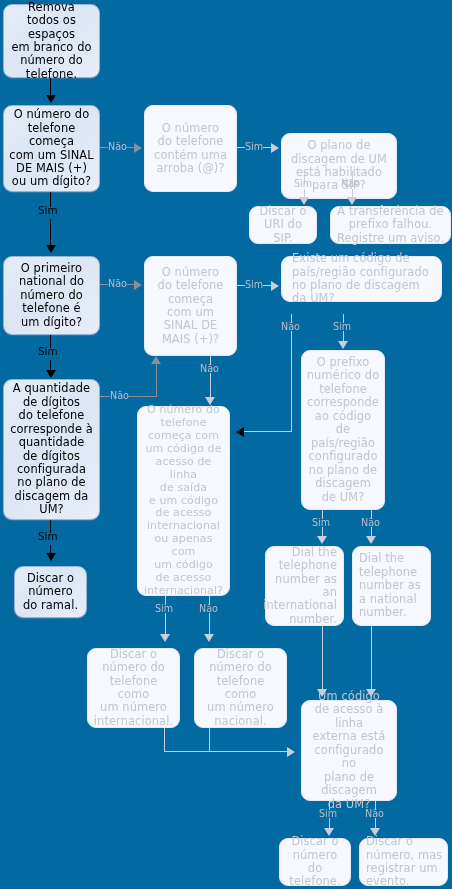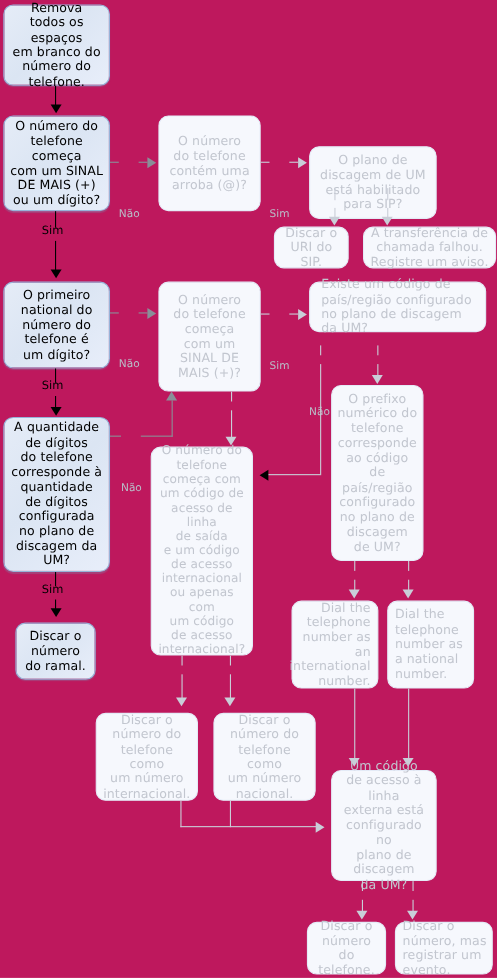--- a/index.html
+++ b/index.html
@@ -8,21 +8,21 @@
     padding: 0;
     background: #ffffff;
   }
   body {
     font-family: "DejaVu Sans", sans-serif;
   }
   #canvas {
     position: relative;
     width: 452px;
     height: 889px;
-    background: #be185d;
+    background: #0369a1;
     overflow: hidden;
     text-decoration: underline;
   }
 
   
   .node {
     position: absolute;
     box-sizing: border-box;
     border-radius: 9px;
     display: flex;
@@ -52,21 +52,21 @@
   .node.faded.tiny { font-size: 11px; }
 
   
   .elabel {
     position: absolute;
     font-size: 9.6px;
     line-height: 1;
     white-space: nowrap;
   }
   .elabel.active { color: #000000; font-size: 10.4px; }
-  .elabel.faded  { color: #b9bec8; margin-top: 48px; }
+  .elabel.faded  { color: #b9bec8; }
 
   
   .ln { position: absolute; }
   .ln.v { width: 0; border-left-width: 1.4px; border-left-style: solid; }
   .ln.h { height: 0; border-top-width: 1.4px; border-top-style: solid; }
   .ln.dark  { border-color: #000000; }
   .ln.grey  { border-color: #8a8f98; }
   .ln.light { border-color: #c9ced8; }
 
   .arw { position: absolute; width: 0; height: 0; }
@@ -128,21 +128,21 @@
 
   <div class="ln v light" style="left:352px; top:171px; height:11px;"></div>
   <div class="elabel faded" style="left:341px; top:179px;">Não</div>
   <div class="ln v light" style="left:352px; top:189px; height:10px;"></div>
   <div class="arw down light" style="left:347px; top:197px;"></div>
 
   <div class="node faded" style="left:249px; top:206px; width:68px; height:38px;">Discar o
 URI do SIP.</div>
 
   <div class="node faded" style="left:330px; top:206px; width:121px; height:38px;">A transferência de
-chamada falhou.
+prefixo falhou.
 Registre um aviso.</div>
 
   <div class="ln v dark" style="left:50px; top:192px; height:15px;"></div>
   <div class="elabel active" style="left:38px; top:205px;">Sim</div>
   <div class="ln v dark" style="left:50px; top:219px; height:28px;"></div>
   <div class="arw down dark" style="left:46px; top:245px;"></div>
 
   <div class="node active" style="left:3px; top:256px; width:97px; height:79px;">O primeiro
 national do
 número do

